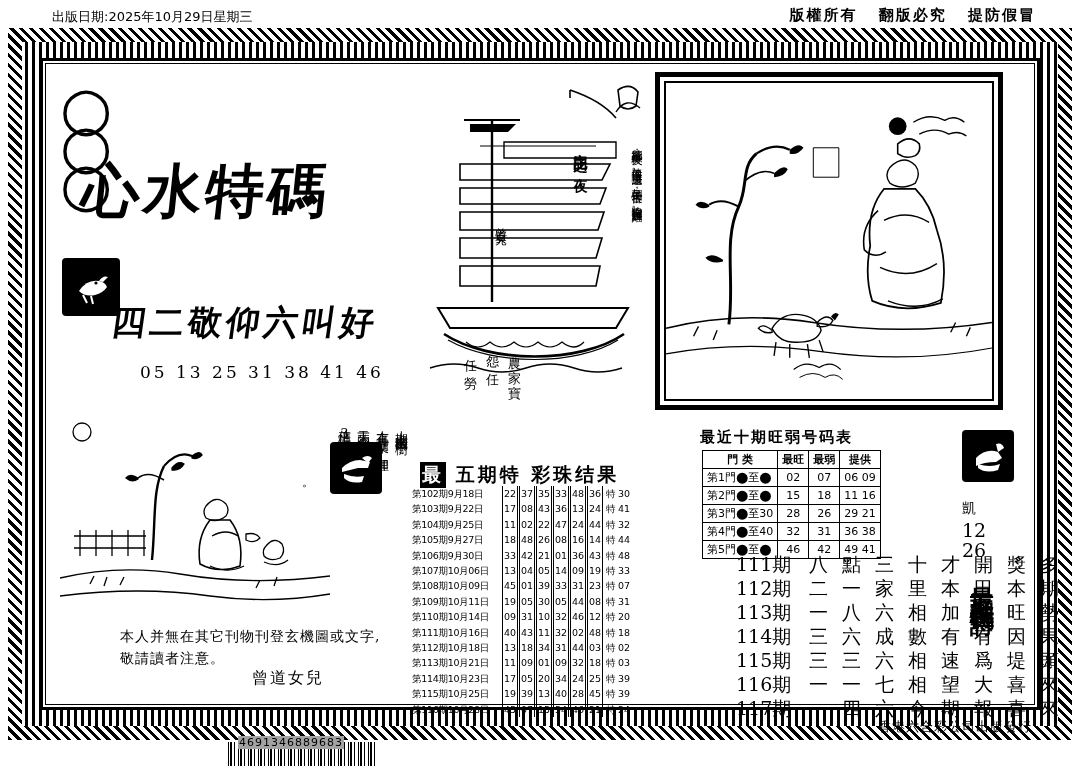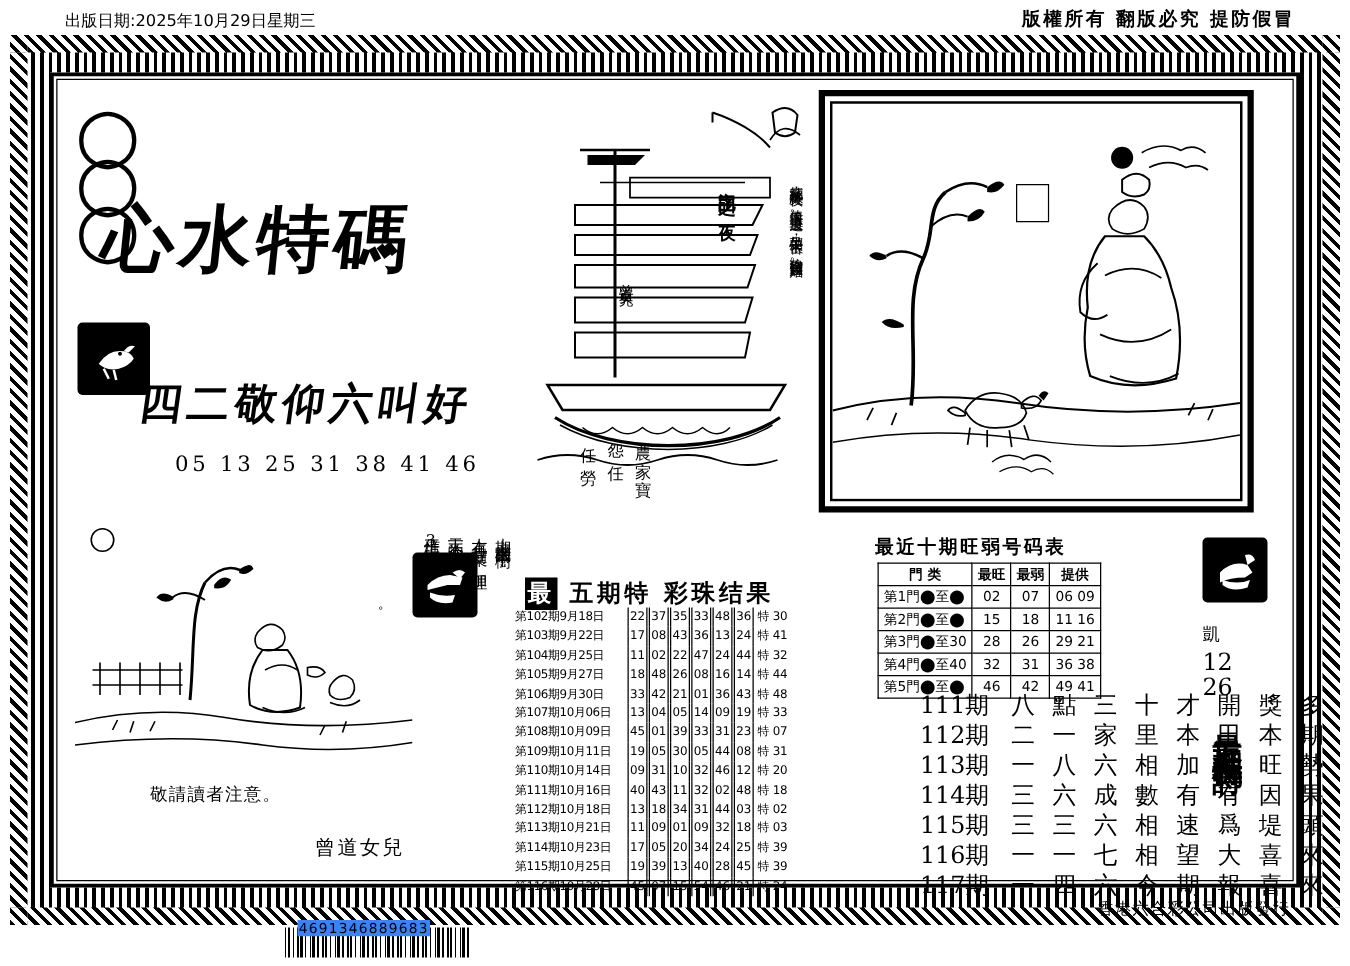--- a/index.html
+++ b/index.html
@@ -21,21 +21,21 @@
     position:absolute; left:52px; top:8px;
     font-size:13px; letter-spacing:0px;
     font-family:"DejaVu Sans","Liberation Sans",sans-serif;
     white-space:nowrap;
   }
   .copyright{
     position:absolute; right:44px; top:6px;
     font-size:15px; letter-spacing:2px; white-space:nowrap;
     font-weight:bold;
   }
-  .copyright span{ margin-left:0; }
+  .copyright span{ margin-left:14px; }
   
   .frame-outer{
     position:absolute; left:8px; top:28px; width:1064px; height:712px;
     border:3px solid #000;
     background:
       repeating-linear-gradient(90deg,#000 0 3px,#fff 3px 7px) ,
       #fff;
     background-size:100% 100%;
   }
   .frame-band{
@@ -246,21 +246,21 @@
   .side-code .rot{
     display:block; font-size:14px; margin-bottom:2px;
   }
   
   .barcode{
     position:absolute; left:228px; top:742px; width:148px; height:24px;
     background:repeating-linear-gradient(90deg,#000 0 1px,#fff 1px 2px,#000 2px 4px,#fff 4px 6px,#000 6px 7px,#fff 7px 10px);
   }
   .barcode-num{
     position:absolute; left:238px; top:736px;
-    font-size:11px; letter-spacing:1px; background:#3b82f6; padding:0 1px;
+    font-size:11px; letter-spacing:1px; background:#a3a3a3; padding:0 1px;
     font-family:"DejaVu Sans",sans-serif;
   }
   .footer-right{
     position:absolute; right:48px; top:718px;
     font-family:"DejaVu Serif","Liberation Serif",serif;
     font-size:13px; letter-spacing:1px;
   }
 </style>
 </head>
 <body>
@@ -372,20 +372,21 @@
       <path d="M204 152 q14 6 24 -2"></path>
 
       <path d="M14 126 h72 M14 138 h72"></path>
       <path d="M20 120 v26 M36 120 v26 M52 120 v26 M68 120 v26 M84 120 v26"></path>
 
       <path d="M30 174 l4 -8 M44 176 l3 -9 M60 175 l4 -8 M196 178 l4 -8 M214 176 l3 -9"></path>
     </g>
   </svg>
 </div>
 <div class="monk-note">
+  <div>本人并無在其它刊物刊登玄機圖或文字,</div>
   <div>敬請讀者注意。</div>
 </div>
 <div class="monk-sign">曾道女兒</div>
 
 <div class="tree-dot">。</div>
 <div class="tree-vtext">
   <div class="col">上期玄機圖中樹</div>
   <div class="col">上有三片樹葉，加埋</div>
   <div class="col">天上的一個太陽。相</div>
   <div class="col">信平碼3不難可捉到</div>

